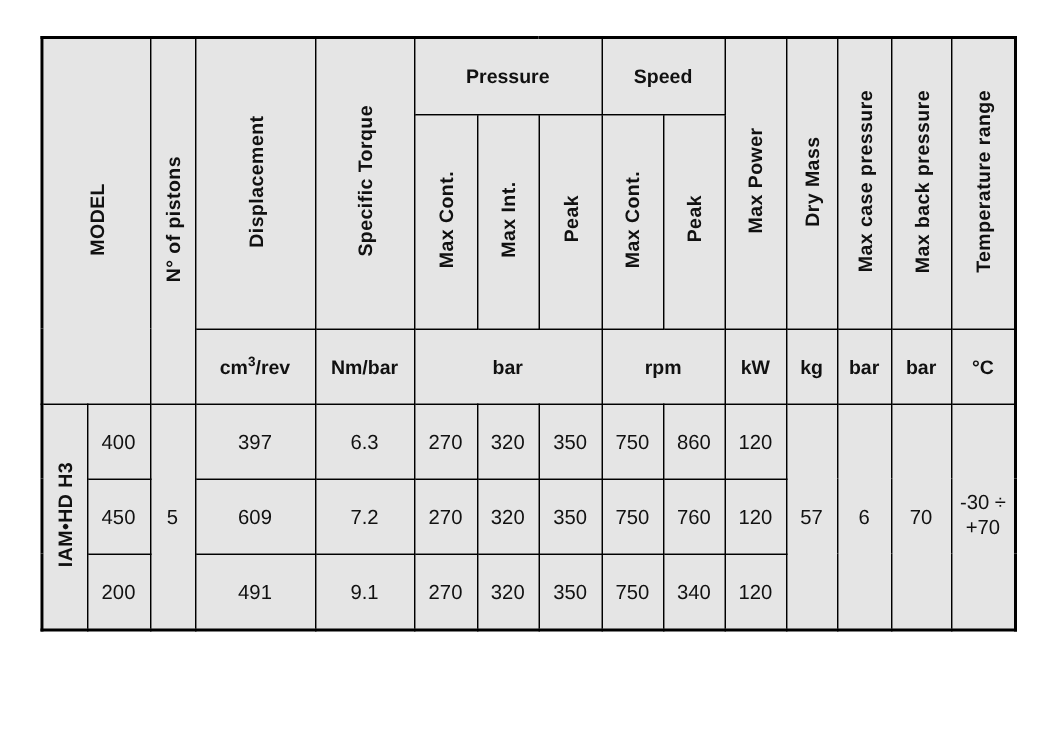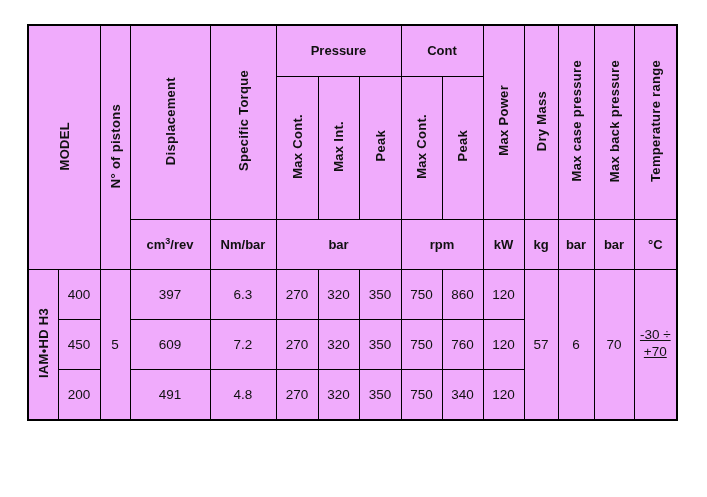--- a/index.html
+++ b/index.html
@@ -15,21 +15,21 @@
   table.spec {
     position: absolute;
     left: 27px; top: 24px;
     border-collapse: collapse;
     table-layout: fixed;
     width: 651px;
     border: 2px solid #000;
   }
   .spec th, .spec td {
     border: 1px solid #000;
-    background: #f0abfc;
+    background: #e5e5e5;
     text-align: center;
     vertical-align: middle;
     padding: 0;
     font-size: 13px;
     overflow: hidden;
   }
   .spec th { font-weight: bold; }
   .spec td { font-weight: normal; font-size: 13.5px; }
 
   
@@ -37,21 +37,21 @@
     display: inline-block;
     writing-mode: vertical-rl;
     transform: rotate(180deg);
     white-space: nowrap;
     font-weight: bold;
     letter-spacing: 0.3px;
     line-height: 1;
   }
   .bold-num { font-weight: bold; font-size: 13px; margin-left: 12px; }
   sup { font-size: 9px; vertical-align: super; line-height: 0; }
-  .temp-line { display: block; line-height: 1.25; text-decoration: underline; }
+  .temp-line { display: block; line-height: 1.25; }
 
   
   tr.r-group  { height: 51px; }
   tr.r-sub    { height: 143px; }
   tr.r-units  { height: 50px; }
   tr.r-data   { height: 50px; }
   tr.r-data-last { height: 51px; }
 </style>
 </head>
 <body>
@@ -84,21 +84,21 @@
       <th rowspan="3">
         <span class="vtext">N° of pistons</span>
       </th>
       <th rowspan="2">
         <span class="vtext">Displacement</span>
       </th>
       <th rowspan="2">
         <span class="vtext">Specific Torque</span>
       </th>
       <th colspan="3">Pressure</th>
-      <th colspan="2">Cont</th>
+      <th colspan="2">Speed</th>
       <th rowspan="2">
         <span class="vtext">Max Power</span>
       </th>
       <th rowspan="2">
         <span class="vtext">Dry Mass</span>
       </th>
       <th rowspan="2">
         <span class="vtext">Max case pressure</span>
       </th>
       <th rowspan="2">
@@ -172,21 +172,21 @@
       <td>320</td>
       <td>350</td>
       <td>750</td>
       <td>760</td>
       <td>120</td>
     </tr>
 
     <tr class="r-data-last">
       <td class="bold-num">200</td>
       <td>491</td>
-      <td>4.8</td>
+      <td>9.1</td>
       <td>270</td>
       <td>320</td>
       <td>350</td>
       <td>750</td>
       <td>340</td>
       <td>120</td>
     </tr>
   </tbody>
     </table>
 </div>

